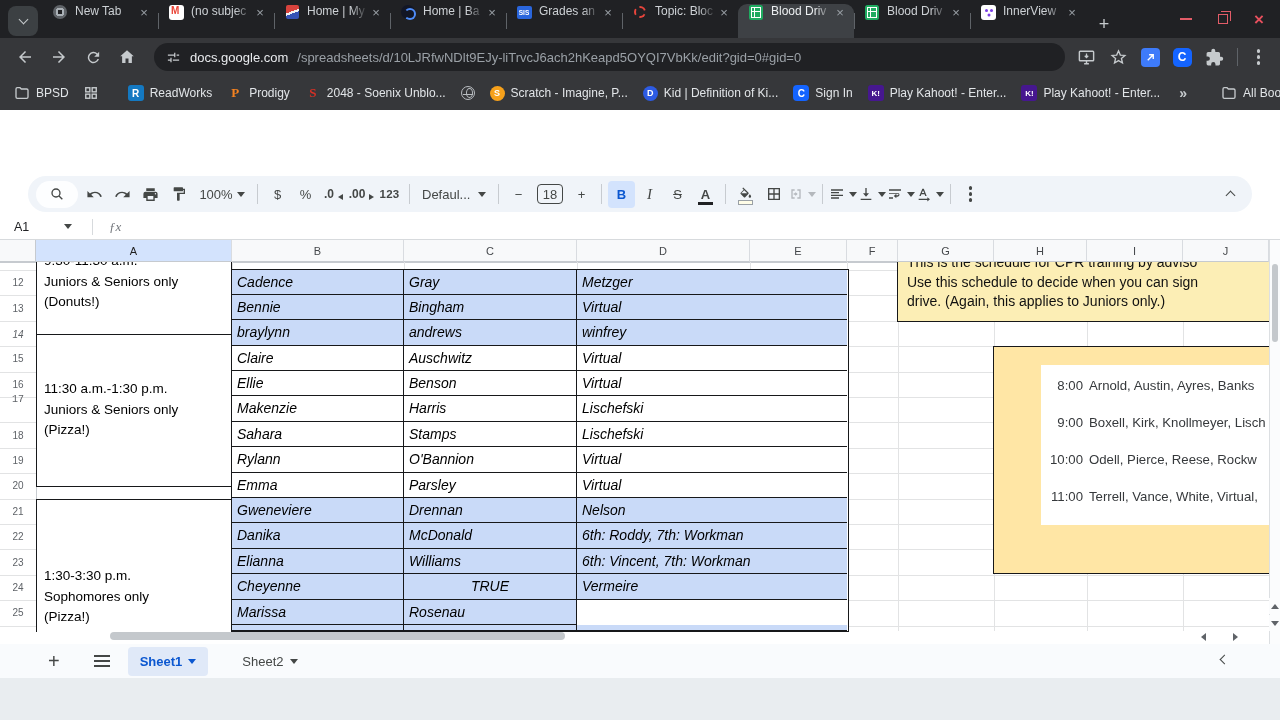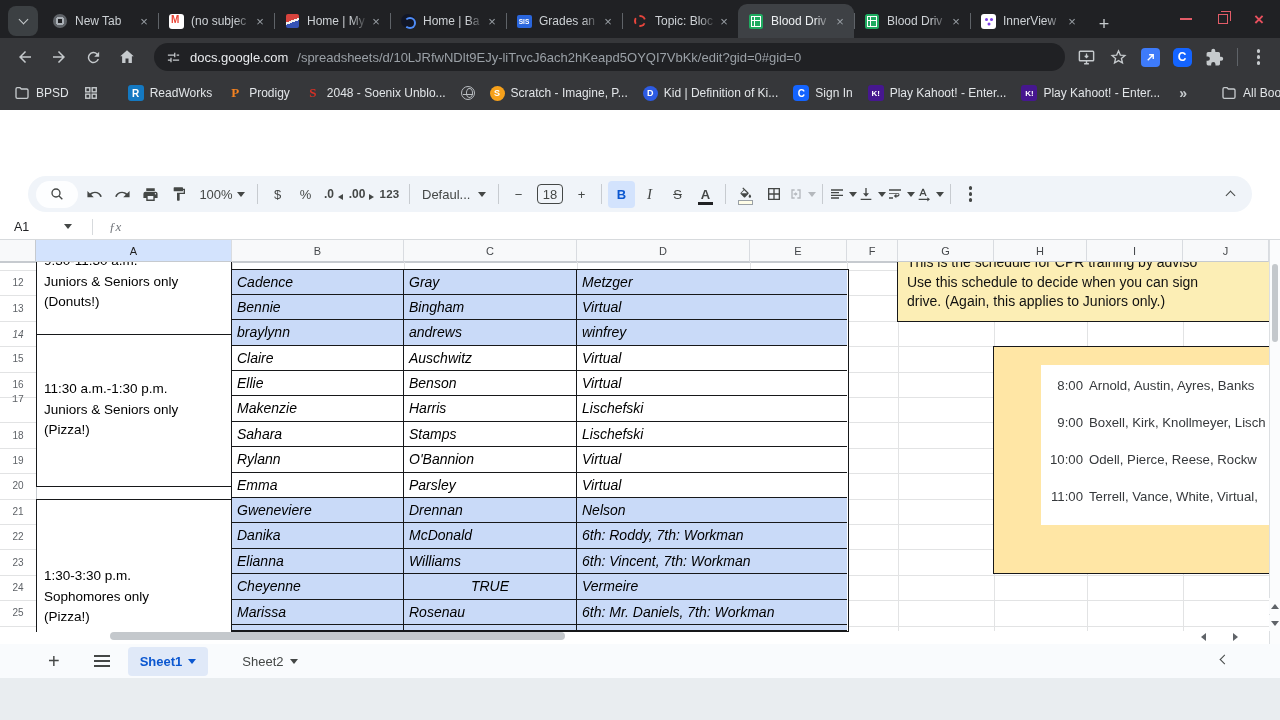--- a/index.html
+++ b/index.html
@@ -4,21 +4,21 @@
 <style>
 *{margin:0;padding:0;box-sizing:border-box;}
 body{font-family:"Liberation Sans",sans-serif;background:#000;}
 #screen{position:relative;width:1280px;height:720px;overflow:hidden;background:#fff;}
 
 
 .tabstrip{position:absolute;left:0;top:0;width:1280px;height:38px;background:#202124;display:flex;align-items:flex-end;}
 .tab-search{width:30px;height:30px;margin:4px 4px 2px 8px;border-radius:8px;background:#3c4043;display:flex;align-items:center;justify-content:center;color:#c6cacd;}
 .chev{display:inline-block;width:7px;height:7px;border-right:1.8px solid currentColor;border-bottom:1.8px solid currentColor;transform:rotate(45deg);margin-top:-3px;}
 #tabs{display:flex;height:34px;}
-.tab{position:relative;width:116px;height:34px;display:flex;align-items:center;padding:0 6px 0 10px;color:#cdd1d5;font-size:12px;}
+.tab{position:relative;width:116px;height:34px;display:flex;padding:0 6px 0 10px;color:#cdd1d5;font-size:12px;}
 .tab.active{background:#3e4145;border-radius:9px 9px 0 0;color:#eceff1;}
 .tab:not(.active):not(:first-child)::before{content:"";position:absolute;left:0;top:9px;height:16px;width:1px;background:#5f6368;}
 .fav{width:16px;height:16px;flex:0 0 16px;margin-right:7px;display:flex;align-items:center;justify-content:center;position:relative;}
 .tab-title{flex:1;white-space:nowrap;overflow:hidden;-webkit-mask-image:linear-gradient(90deg,#000 72%,transparent);mask-image:linear-gradient(90deg,#000 72%,transparent);}
 .tab-close{width:16px;height:16px;border-radius:50%;display:flex;align-items:center;justify-content:center;font-size:13px;color:#9aa0a6;}
 .newtab-btn{width:28px;height:28px;margin:5px 0 0 4px;border-radius:50%;display:flex;align-items:center;justify-content:center;color:#c6cacd;font-size:18px;}
 .wincontrols{margin-left:auto;display:flex;align-items:center;height:38px;gap:26px;padding-right:16px;color:#e25c68;}
 .wc-min{width:12px;height:2.5px;background:#e25c68;}
 .wc-rest{width:10px;height:10px;border:1.8px solid #e25c68;position:relative;}
 .wc-rest::before{content:"";position:absolute;left:2px;top:-4px;width:9px;height:9px;border-top:1.8px solid #e25c68;border-right:1.8px solid #e25c68;}
@@ -654,21 +654,20 @@
           <div class="tcell tc3">6th: Vincent, 7th: Workman</div>
         </div>
         <div class="trow shade">
           <div class="tcell tc1">Cheyenne</div>
           <div class="tcell tc2 ctr">TRUE</div>
           <div class="tcell tc3">Vermeire</div>
         </div>
         <div class="trow shade">
           <div class="tcell tc1">Marissa</div>
           <div class="tcell tc2">Rosenau</div>
-          <div class="tcell tc3">6th: Mr. Daniels, 7th: Workman</div>
         </div>
         <div class="trow shade" style="height: 6px;">
           <div class="tcell tc1"></div>
           <div class="tcell tc2"></div>
           <div class="tcell tc3"></div>
         </div>
       </div>
 
     <div class="note1">
       <div class="gwrap">

